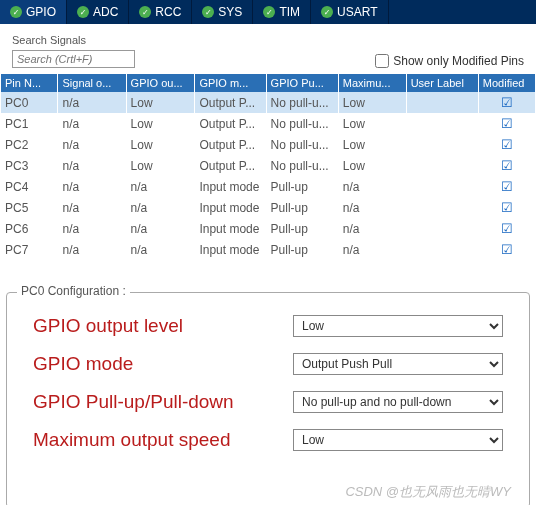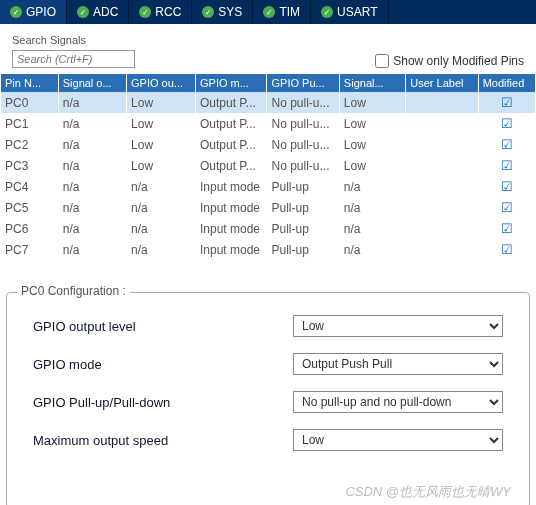--- a/index.html
+++ b/index.html
@@ -16,21 +16,21 @@
 .show-wrap input { width: 14px; height: 14px; }
 .table { width: 100%; border-collapse: separate; border-spacing: 1px 0; }
 .table th { background: #2a6fb5; color: #fff; font-weight: normal; text-align: left; padding: 3px 4px; font-size: 11px; white-space: nowrap; overflow: hidden; }
 .table td { padding: 3px 4px; font-size: 12px; color: #555; border-bottom: 0; }
 .table tr.selected td { background: #cfe3f5; }
 .table .chk-cell { text-align: center; }
 .tick { color: #1565c0; font-size: 13px; }
 .config { margin: 32px 6px 0; border: 1px solid #aaa; border-radius: 4px; padding: 14px 26px 40px; position: relative; }
 .config-legend { position: absolute; top: -9px; left: 10px; background: #fff; padding: 0 4px; color: #555; font-size: 12px; }
 .frow { display: flex; align-items: center; margin: 8px 0 16px; }
-.frow label { width: 260px; color: #0f172a; font-size: 13px; }
+.frow label { width: 260px; color: #b91c1c; font-size: 19px; }
 .frow select { flex: 1; padding: 2px 4px; font-size: 12px; border: 1px solid #888; background: #fff; color: #333; }
 .watermark { position: absolute; right: 18px; bottom: 6px; color: #bbb; font-size: 13px; font-style: italic; white-space: nowrap; }
 .watermark2 { color: #ccc; font-size: 11px; padding: 2px 0 0 10px; }
 </style>
 </head>
 <body>
 
 <div class="tabs" id="tabs">
     <div class="tab active">
       <span class="chk">✓</span>
@@ -80,21 +80,21 @@
       <col style="width:74px">
       <col style="width:58px">
   </colgroup>
   <thead>
     <tr>
       <th>Pin N...</th>
       <th>Signal o...</th>
       <th>GPIO ou...</th>
       <th>GPIO m...</th>
       <th>GPIO Pu...</th>
-      <th>Signal...</th>
+      <th>Maximu...</th>
       <th>User Label</th>
       <th>Modified</th>
     </tr>
   </thead>
   <tbody id="rows">
       <tr class="selected">
         <td>PC0</td>
         <td>n/a</td>
         <td>Low</td>
         <td>Output P...</td>

